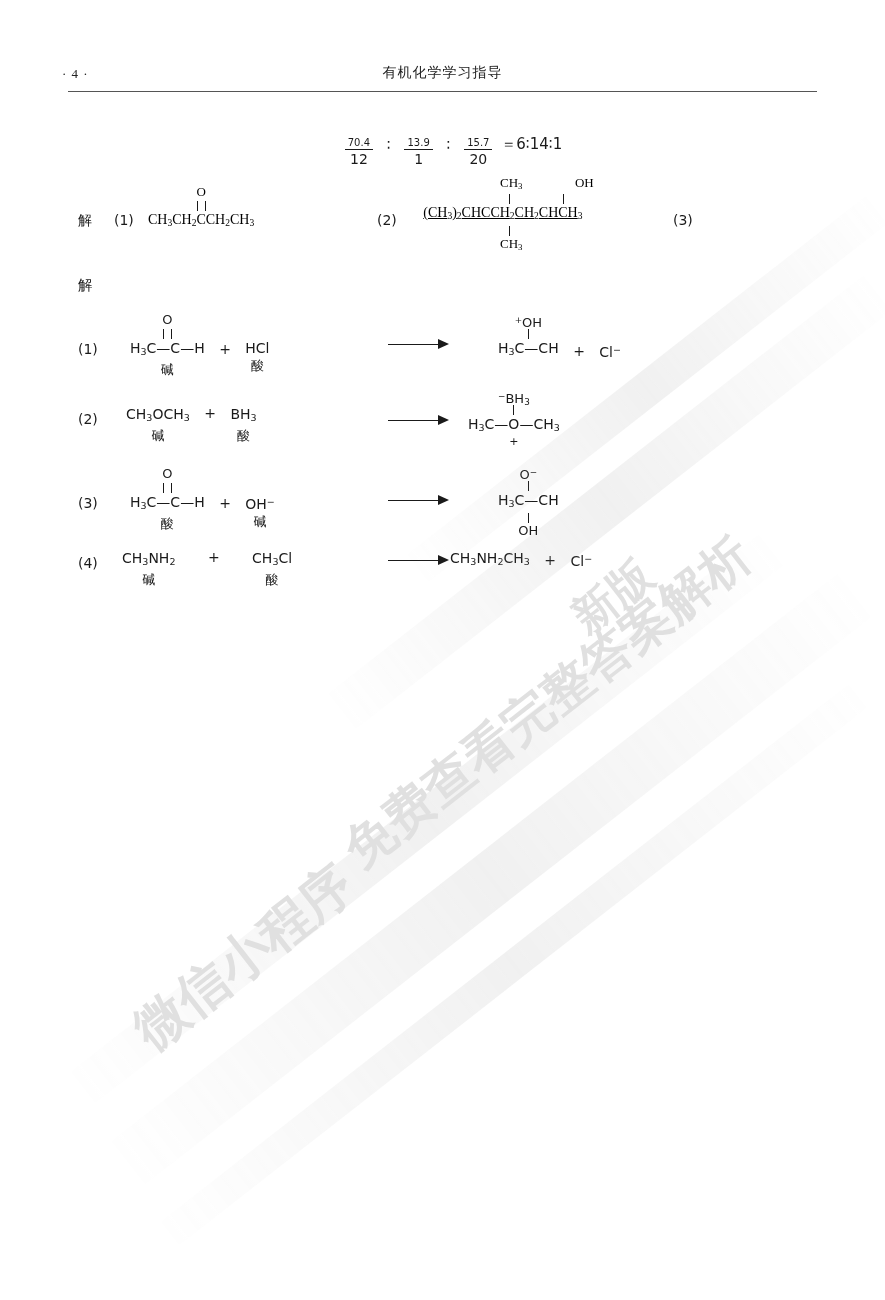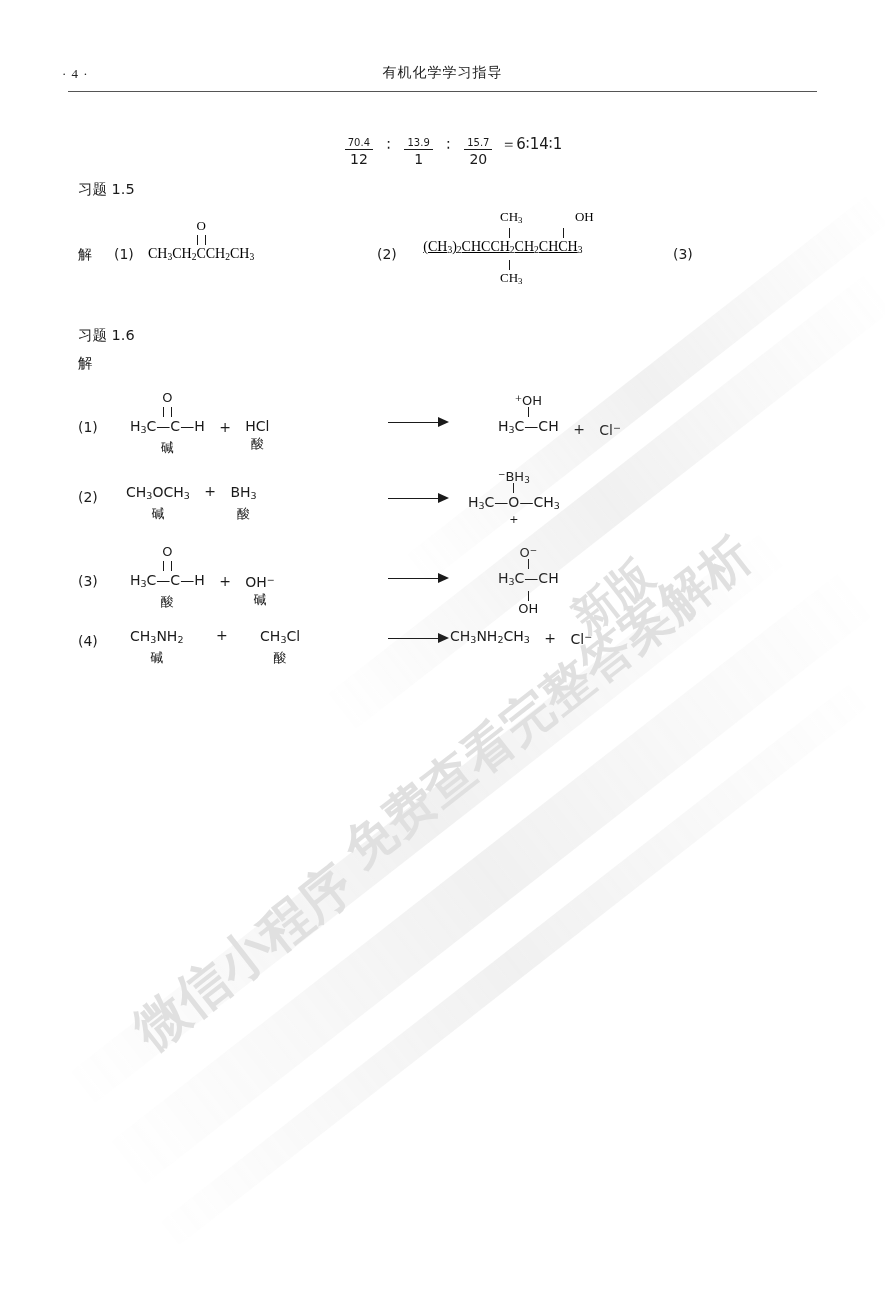--- a/index.html
+++ b/index.html
@@ -244,21 +244,20 @@
       </span>
       <span class="colon">∶</span>
       <span class="frac">
         <span class="num">15.7</span>
         <span class="den">20</span>
       </span>
       <span>＝6∶14∶1</span>
     </div>
 
 
-    <div class="line xiti">习题 1.5</div>
 
     <div class="row15">
 
       <div class="item15" style="left:0; top:36px;">
         <span class="chem-row">解</span>
       </div>
 
       <div class="item15" style="left:36px; top:36px;">
         <span class="chem-row">(1)</span>
       </div>
@@ -292,21 +291,20 @@
             <span style="display:block; font-size:13px; line-height:15px; text-align:left; padding-left:88px;">CH<sub>3</sub></span>
           </span>
         </span>
       </div>
 
       <div class="item15" style="left:595px; top:36px;">
         <span class="chem-row">(3)</span>
       </div>
     </div>
 
-    <div class="line xiti" style="margin-top:16px;">习题 1.6</div>
     <div class="line">解</div>
 
     <div class="chem-row" style="position:relative; height:74px; margin-top:14px;">
       <span class="num-tag" style="top:28px;">(1)</span>
       <span style="position:absolute; left:52px; top:0;">
         <span class="mol">
           <span class="above">O</span>
           <span class="dbl-bond"></span>
           <span class="base">H<sub>3</sub>C—C—H</span>
           <span class="sub-label">碱</span>
@@ -387,21 +385,21 @@
           <span class="bond-v"></span>
           <span class="base">H<sub>3</sub>C—CH</span>
           <span class="bond-v"></span>
           <span class="below">OH</span>
         </span>
       </span>
     </div>
 
     <div class="chem-row" style="position:relative; height:50px; margin-top:4px;">
       <span class="num-tag" style="top:6px;">(4)</span>
-      <span style="position:absolute; left:52px; top:0;">
+      <span style="position:absolute; left:44px; top:0;">
         <span class="mol">
           <span class="base">CH<sub>3</sub>NH<sub>2</sub></span>
           <span class="sub-label">碱</span>
         </span>
         <span class="plus" style="vertical-align:top; padding:0 28px;">+</span>
         <span class="mol" style="vertical-align:top;">
           <span class="base">CH<sub>3</sub>Cl</span>
           <span class="sub-label">酸</span>
         </span>
       </span>

